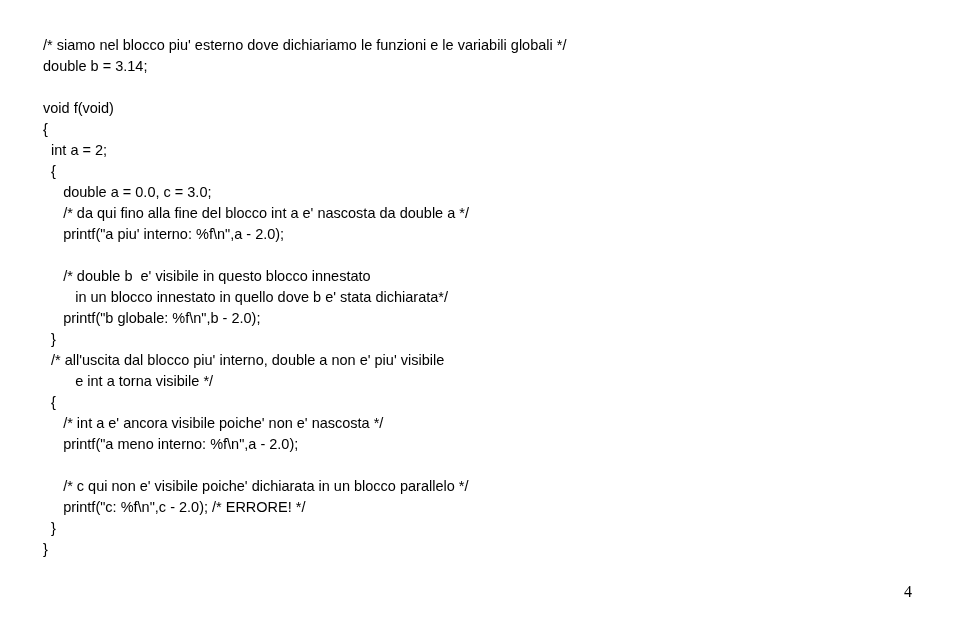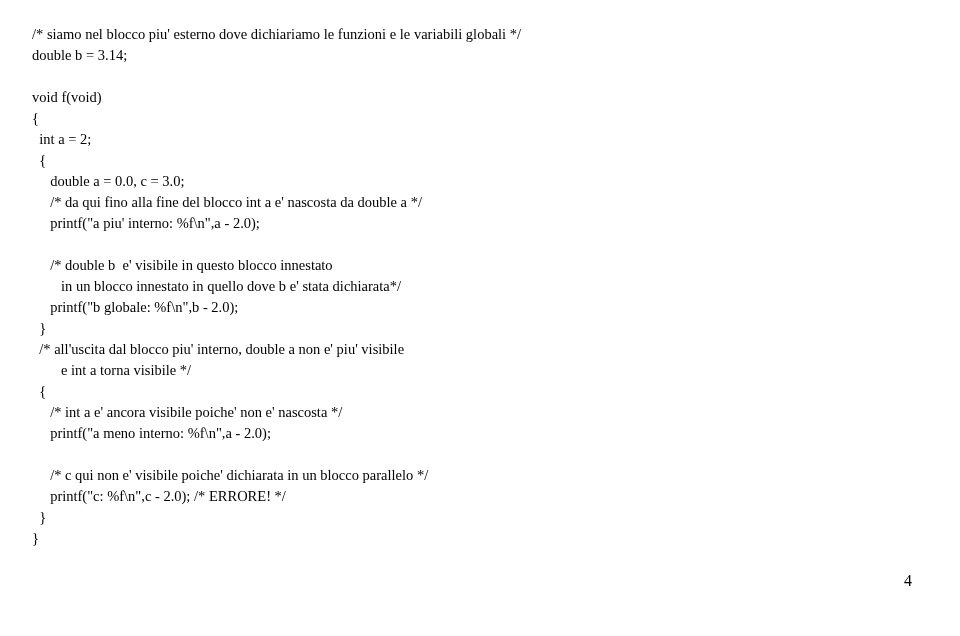--- a/index.html
+++ b/index.html
@@ -7,22 +7,22 @@
     margin: 0;
     padding: 24px 40px 24px 32px;
     font-family: "Courier New", Courier, monospace;
     font-size: 14.5px;
     line-height: 1.45;
     color: #000;
     width: 960px;
     box-sizing: border-box;
   }
   pre {
-    margin: 0;
-    font-family: Liberation Serif, serif;
+    margin: 11px;
+    font-family: Liberation Sans, sans-serif;
     white-space: pre;
   }
   .page-num {
     text-align: right;
     font-family: "Times New Roman", serif;
     font-size: 16px;
     margin-top: 20px;
     padding-right: 8px;
   }
 </style>

